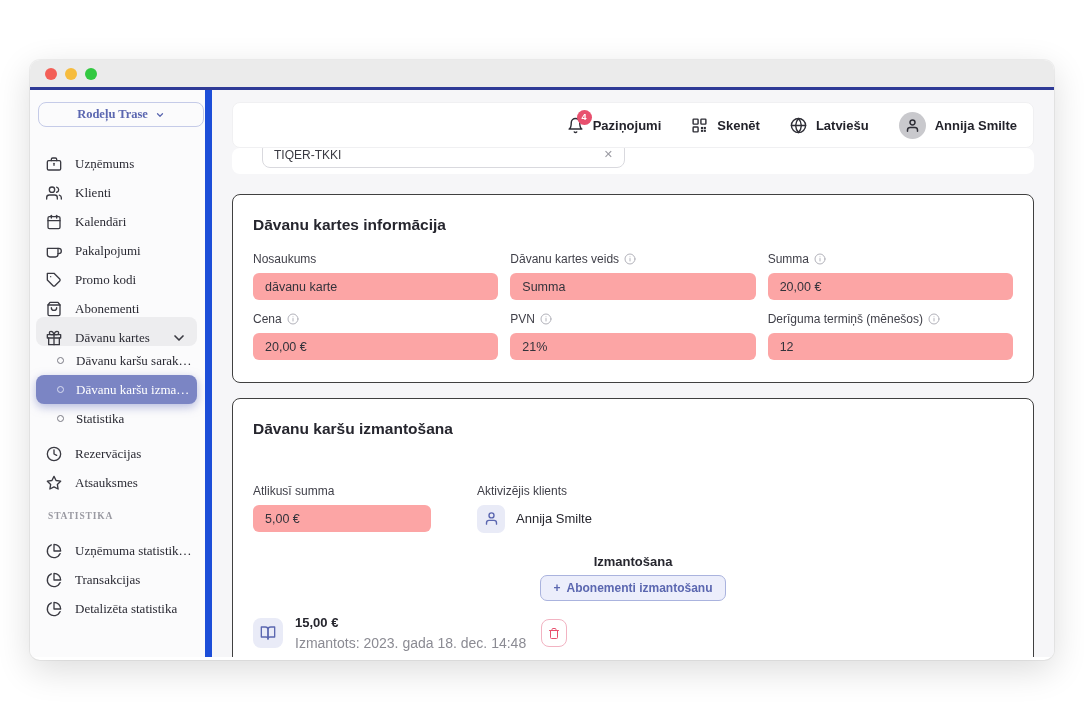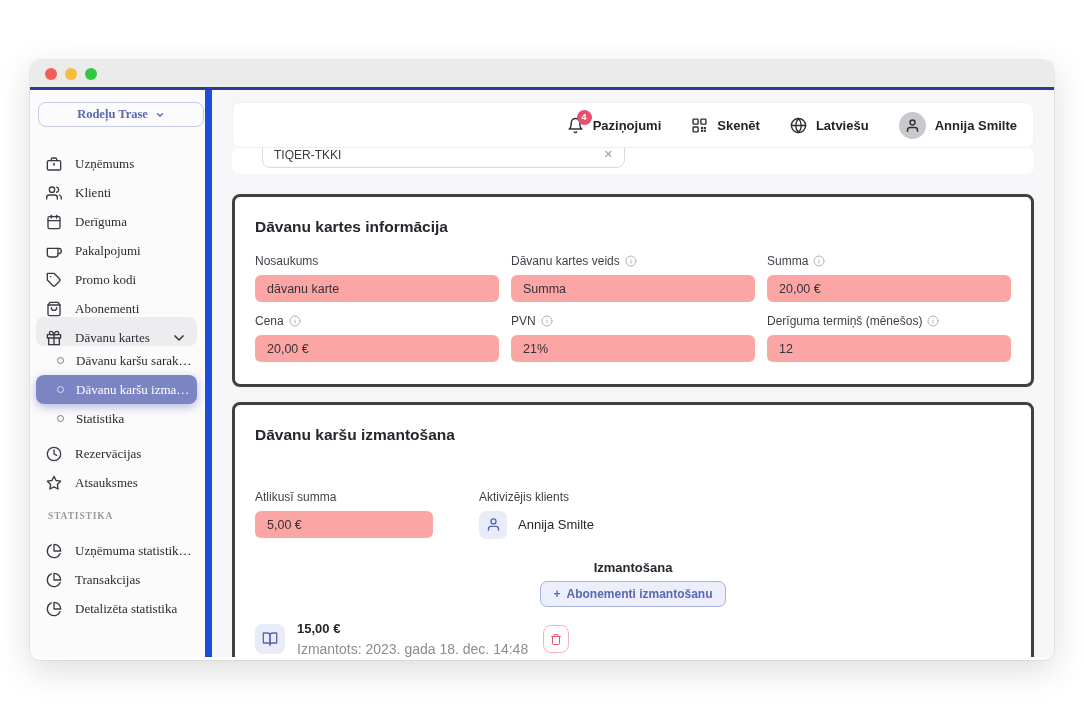--- a/index.html
+++ b/index.html
@@ -55,21 +55,21 @@
   .avatar svg { width:15px; height:15px; }
 
   .code-card { background:#fff; border-radius:8px; height:26px; flex-shrink:0;
     overflow:hidden; position:relative; }
   .code-input { position:absolute; left:30px; top:-7px; width:363px; height:27px;
     border:1px solid #d9d9de; border-radius:8px; background:#fff; display:flex;
     align-items:center; justify-content:space-between; padding:0 11px; font-size:12px;
     color:#3a3a42; }
   .clear-x { color:#9a9aa2; font-size:11px; cursor:pointer; }
 
-  .card { background:#fff; border-radius:8px; border:3px solid #404040; padding:18px 20px 22px;
+  .card { background:#fff; border-radius:8px; border:1px solid #404040; padding:18px 20px 22px;
     flex-shrink:0; }
   .card.info { margin-top:20px; }
   .card.usage { margin-top:15px; }
   .card-title { font-size:15.5px; font-weight:700; color:#26262e; margin:3px 0 18px; }
 
   .grid { display:grid; grid-template-columns:1fr 1fr 1fr; column-gap:24px; row-gap:16px;gap:12px; }
   .flabel { font-size:12px; color:#3f3f48; display:flex; align-items:center; gap:5px;
     margin-bottom:7px; }
   .info-ic { width:12px; height:12px; color:#b2b2ba; flex-shrink:0; }
   .finput { height:27px; background:#fca5a5; border-radius:6px; display:flex;
@@ -143,21 +143,21 @@
         <span>Klienti</span>
       </div>
 
       <div class="nav-item">
         <svg viewBox="0 0 24 24" fill="none" stroke="currentColor" stroke-width="2" stroke-linecap="round" stroke-linejoin="round">
             <rect x="3" y="4" width="18" height="18" rx="2"></rect>
             <line x1="16" y1="2" x2="16" y2="6"></line>
             <line x1="8" y1="2" x2="8" y2="6"></line>
             <line x1="3" y1="10" x2="21" y2="10"></line>
           </svg>
-        <span>Derīguma</span>
+        <span>Kalendāri</span>
       </div>
 
       <div class="nav-item">
         <svg viewBox="0 0 24 24" fill="none" stroke="currentColor" stroke-width="2" stroke-linecap="round" stroke-linejoin="round">
             <path d="M18 8h1a4 4 0 0 1 0 8h-1"></path>
             <path d="M2 8h16v9a4 4 0 0 1-4 4H6a4 4 0 0 1-4-4z"></path>
           </svg>
         <span>Pakalpojumi</span>
       </div>
 

